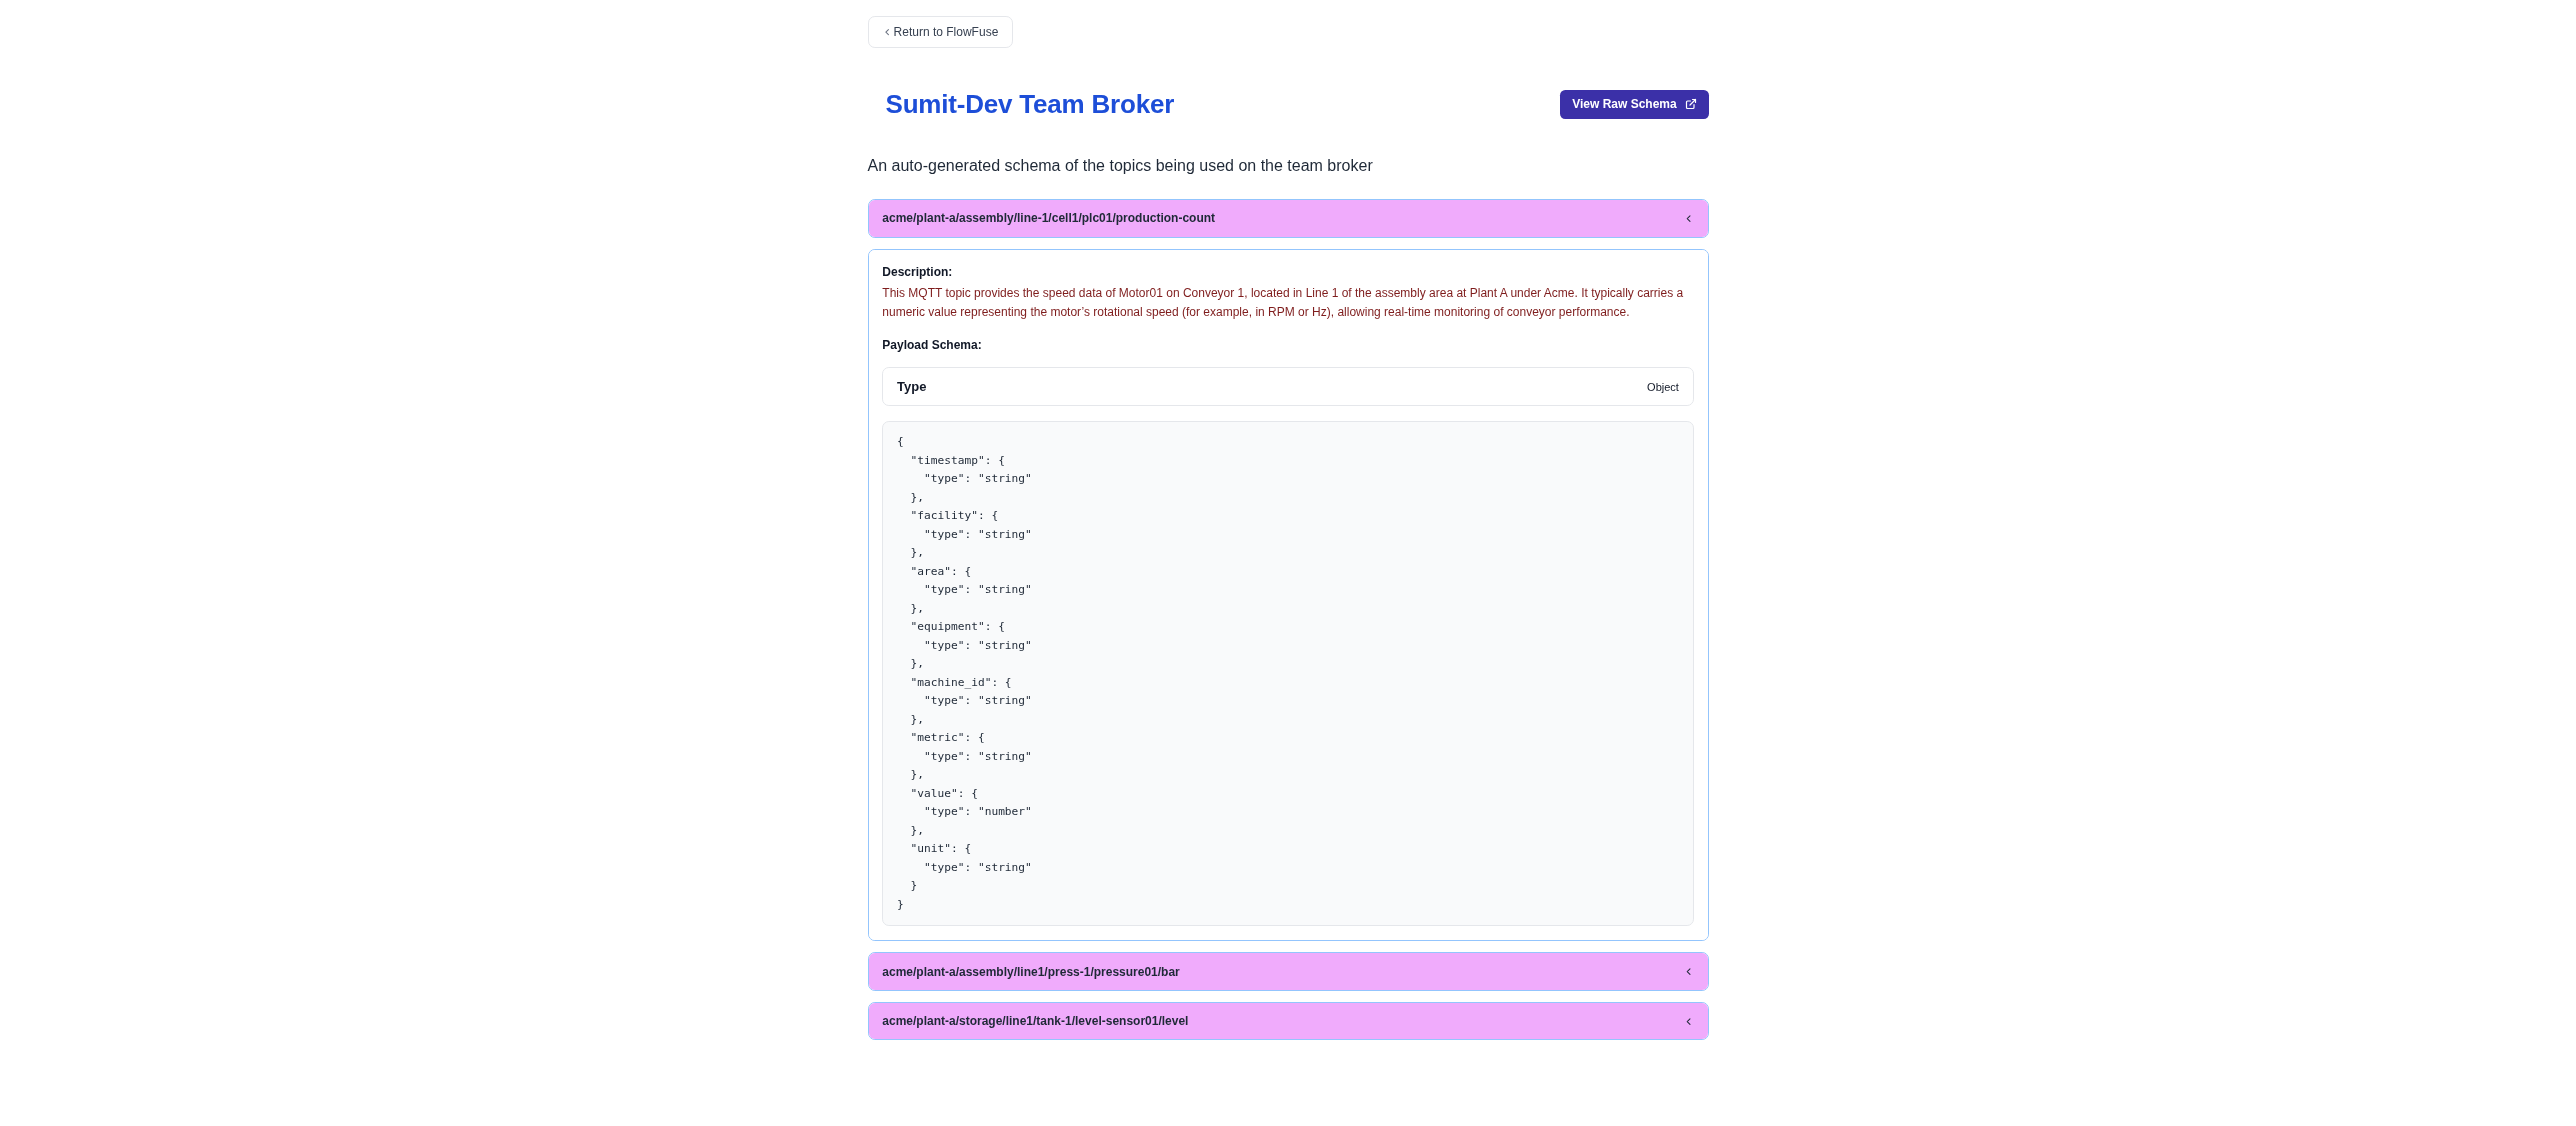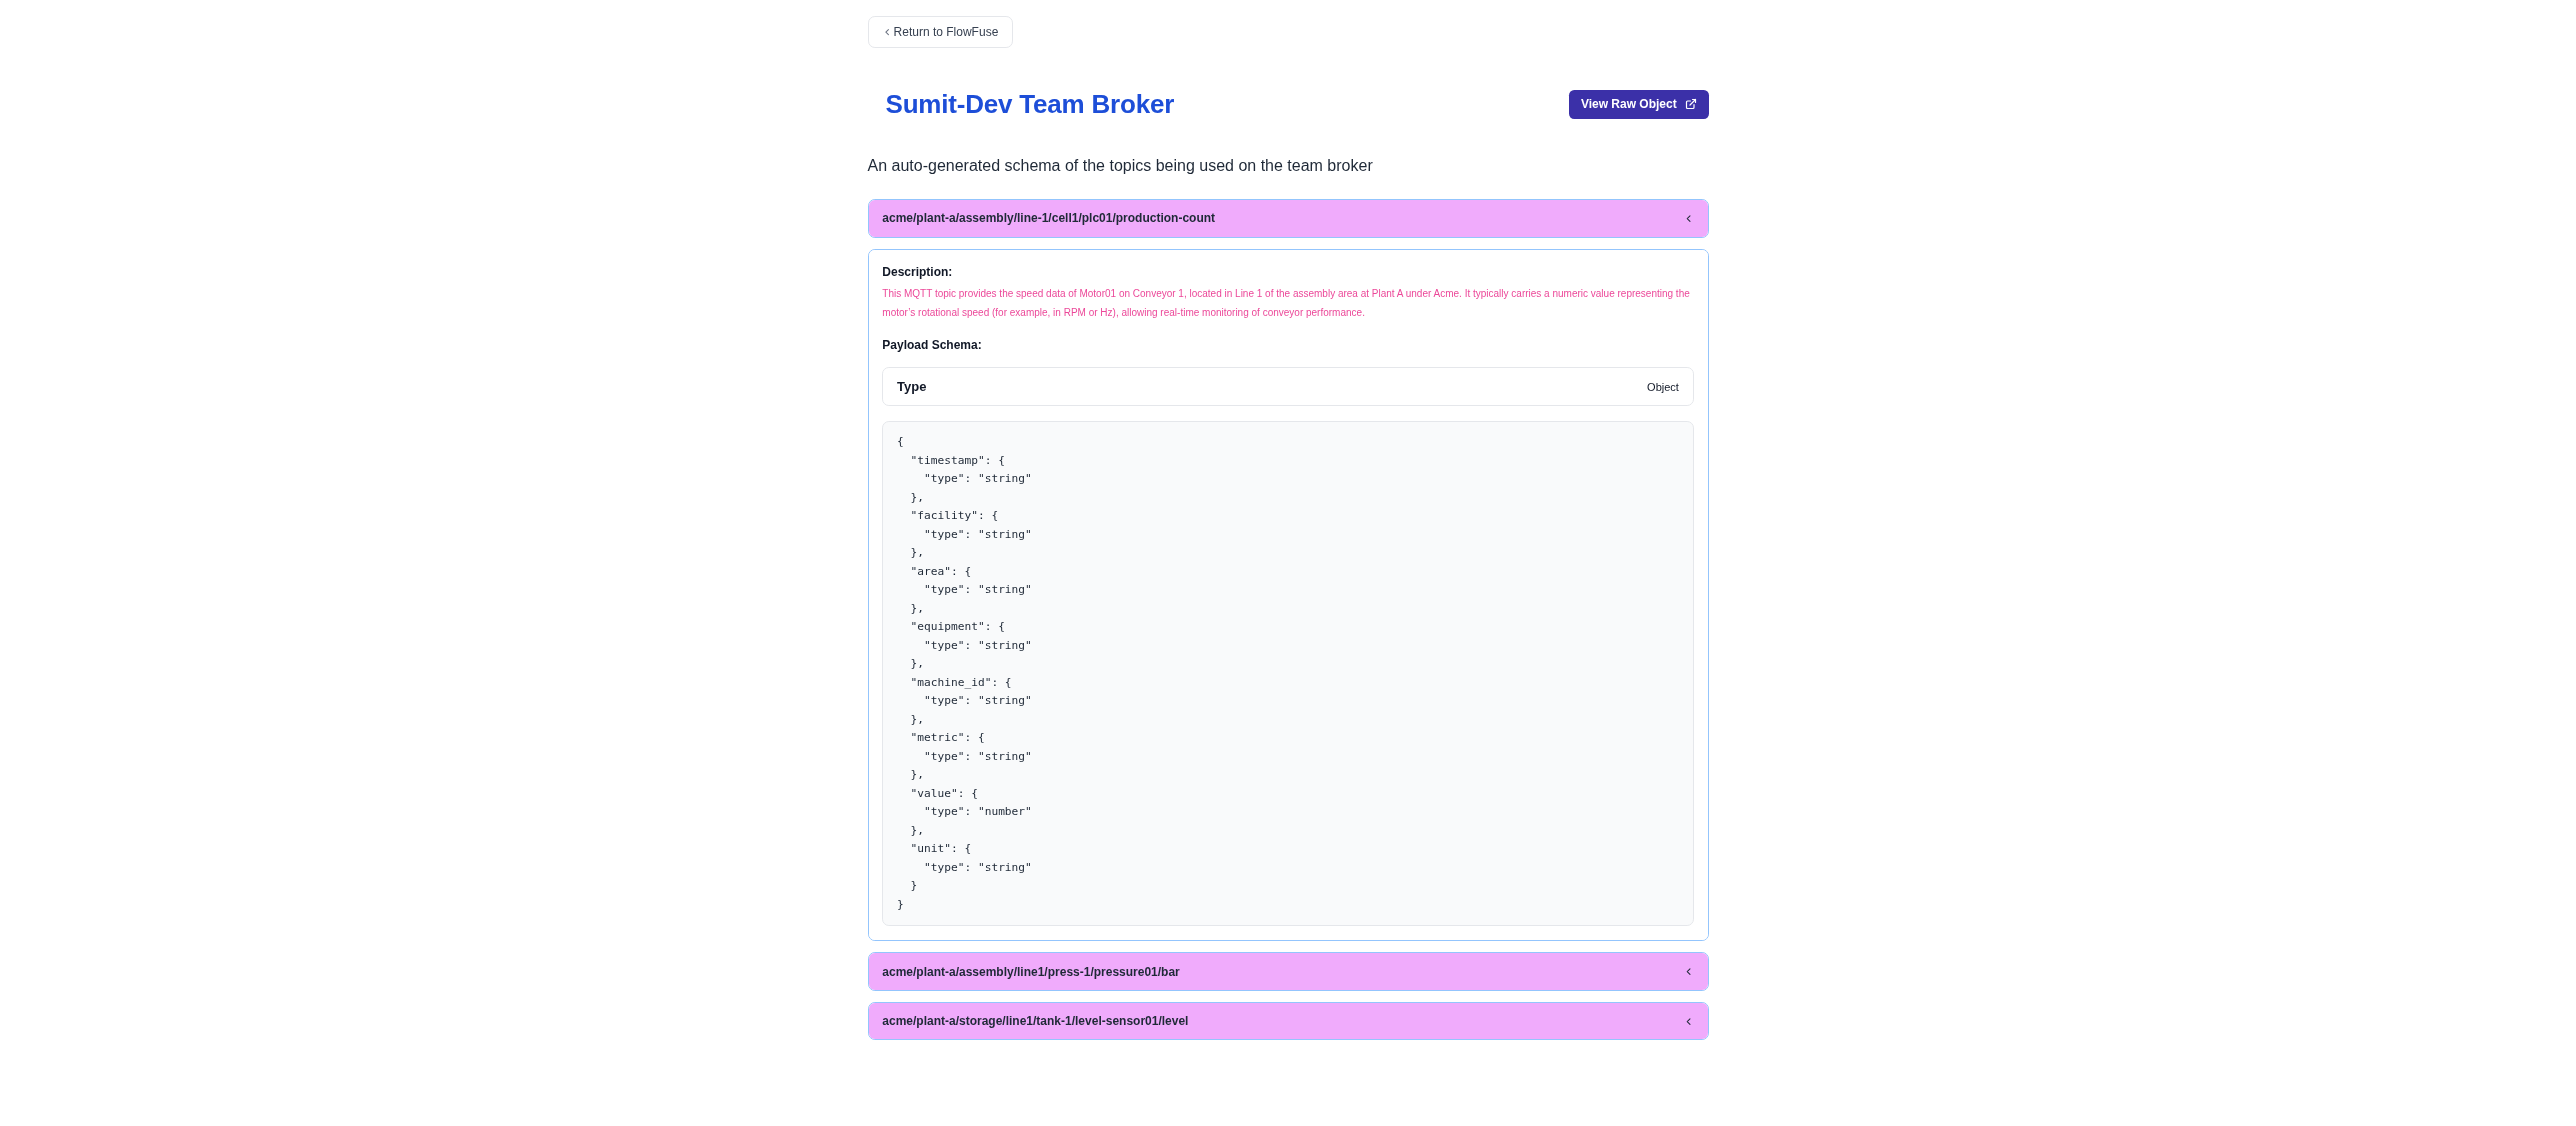--- a/index.html
+++ b/index.html
@@ -105,23 +105,23 @@
     padding: 13px 13.8px 13.8px 13.8px;
   }
   .section-label {
     font-size: 12px;
     font-weight: 700;
     color: #111827;
     margin: 0 0 1.7px 0;
     line-height: 19px;
   }
   .desc-text {
-    font-size: 10px;
+    font-size: 12px;
     line-height: 19px;
-    color: #ec4899;
+    color: #7f1d1d;
     margin: 0 0 14.6px 0;
   }
   .schema-label { margin-bottom: 12px; }
 
   .type-row {
     display: flex;
     align-items: center;
     justify-content: space-between;
     border: 0.9px solid #e5e7eb;
     border-radius: 6.9px;
@@ -163,21 +163,21 @@
       <svg width="10.3" height="10.3" viewBox="0 0 24 24" fill="none" stroke="currentColor" stroke-width="2.4" stroke-linecap="round" stroke-linejoin="round">
           <polyline points="15 18 9 12 15 6"></polyline>
         </svg>
     </span>
     <span>Return to FlowFuse</span>
   </button>
 
   <div class="header-row">
     <h1 class="page-title">Sumit-Dev Team Broker</h1>
     <button class="raw-schema-btn">
-      <span>View Raw Object</span>
+      <span>View Raw Schema</span>
       <span style="display:inline-flex;">
         <svg width="12" height="12" viewBox="0 0 24 24" fill="none" stroke="currentColor" stroke-width="2.4" stroke-linecap="round" stroke-linejoin="round">
             <path d="M18 13v6a2 2 0 0 1-2 2H5a2 2 0 0 1-2-2V8a2 2 0 0 1 2-2h6"></path>
             <polyline points="15 3 21 3 21 9"></polyline>
             <line x1="10" y1="14" x2="21" y2="3"></line>
           </svg>
       </span>
     </button>
   </div>
 

